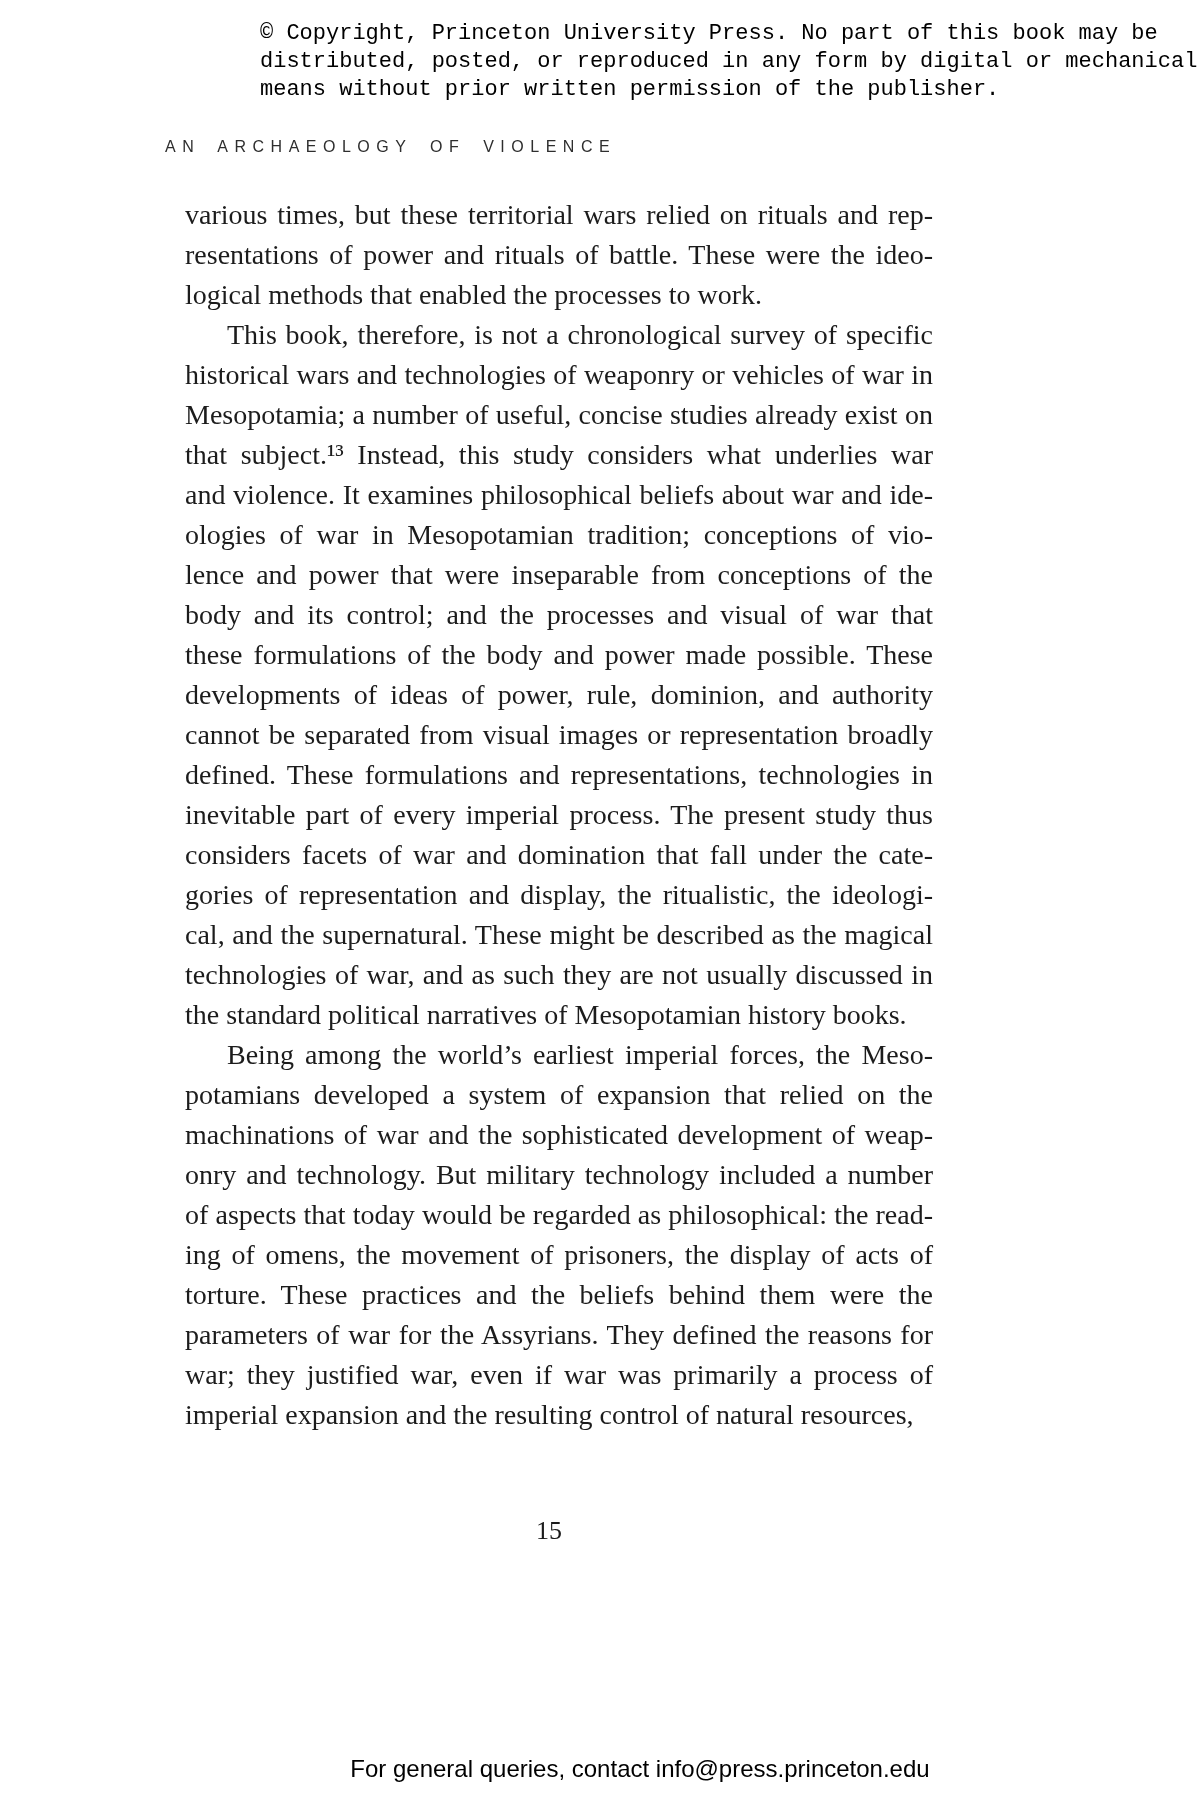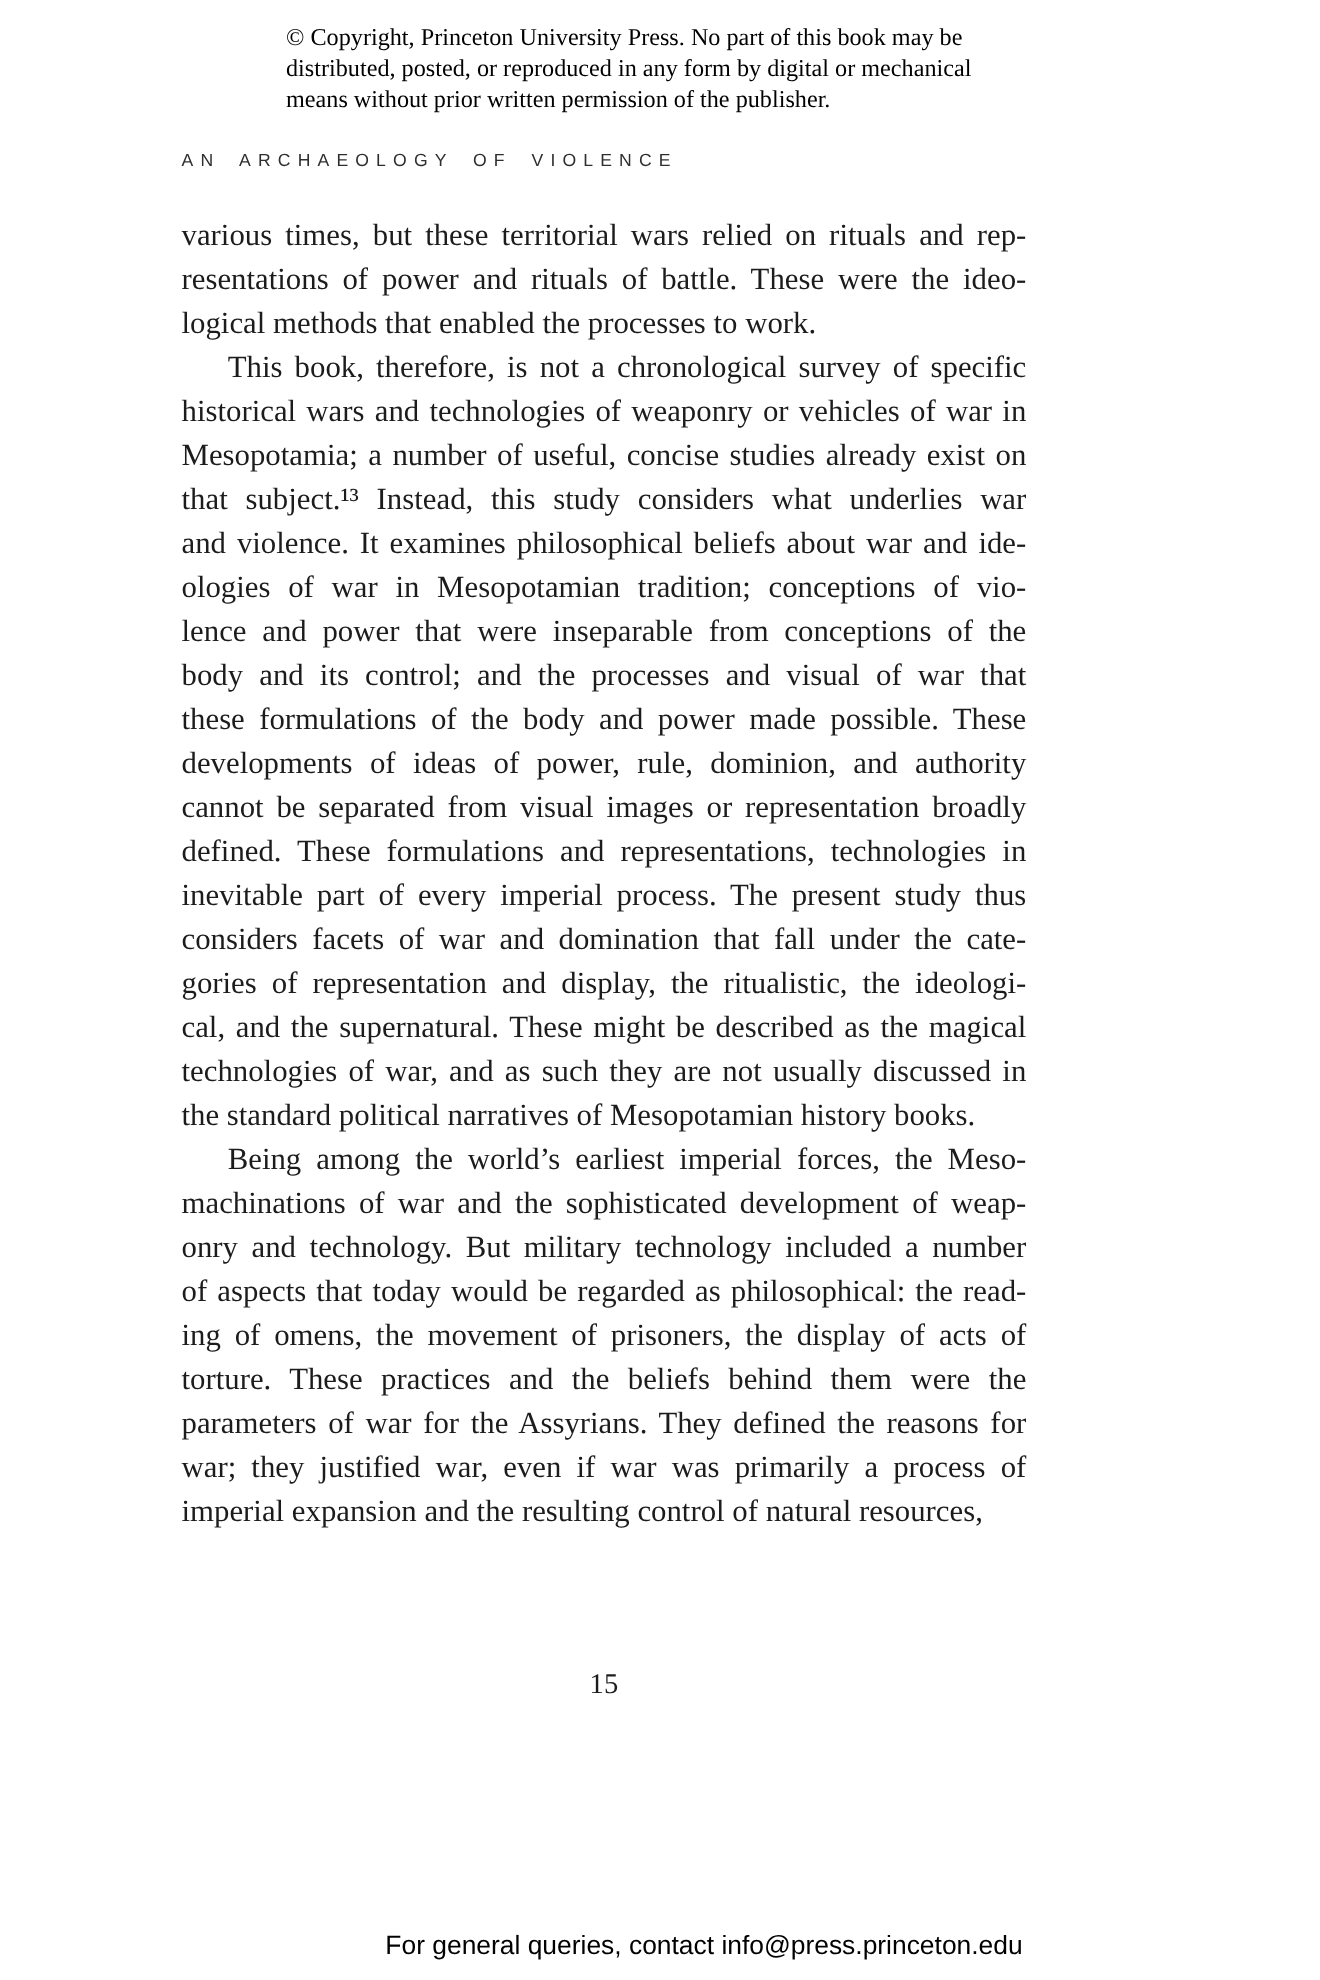--- a/index.html
+++ b/index.html
@@ -14,21 +14,21 @@
     background: var(--page-bg, #ffffff);
     overflow: hidden;
     font-family: "Liberation Serif", serif;
   }
 
   
   .notice {
     position: absolute;
     left: 260px;
     top: 20px;
-    font-family: Liberation Serif, serif;
+    font-family: Liberation Mono, monospace;
     font-size: 22px;
     line-height: 28px;
     color: var(--notice-color, #000000);
   }
 
   
   .running-head {
     position: absolute;
     left: 165px;
     top: 138px;
@@ -49,20 +49,21 @@
     top: 195px;
     width: 768px;
     font-family: "Liberation Serif", serif;
     font-size: 28px;
     line-height: 40px;
     color: var(--body-color, #1c1c1c);
   }
   .body-text .line {
     text-align: justify;
     text-align-last: justify;
+    margin-left: 20px;
   }
   .body-text .line.last {
     text-align-last: left;
   }
   .body-text .line.indent {
     padding-left: 42px;
   }
 
   
   .page-number {
@@ -124,20 +125,21 @@
         <div class="line">defined. These formulations and representations, technologies in</div>
         <div class="line">inevitable part of every imperial process. The present study thus</div>
         <div class="line">considers facets of war and domination that fall under the cate-</div>
         <div class="line">gories of representation and display, the ritualistic, the ideologi-</div>
         <div class="line">cal, and the supernatural. These might be described as the magical</div>
         <div class="line">technologies of war, and as such they are not usually discussed in</div>
         <div class="line last">the standard political narratives of Mesopotamian history books.</div>
       </div>
       <div>
         <div class="line indent">Being among the world’s earliest imperial forces, the Meso-</div>
+        <div class="line">potamians developed a system of expansion that relied on the</div>
         <div class="line">machinations of war and the sophisticated development of weap-</div>
         <div class="line">onry and technology. But military technology included a number</div>
         <div class="line">of aspects that today would be regarded as philosophical: the read-</div>
         <div class="line">ing of omens, the movement of prisoners, the display of acts of</div>
         <div class="line">torture. These practices and the beliefs behind them were the</div>
         <div class="line">parameters of war for the Assyrians. They defined the reasons for</div>
         <div class="line">war; they justified war, even if war was primarily a process of</div>
         <div class="line last">imperial expansion and the resulting control of natural resources,</div>
       </div>
     </div>

